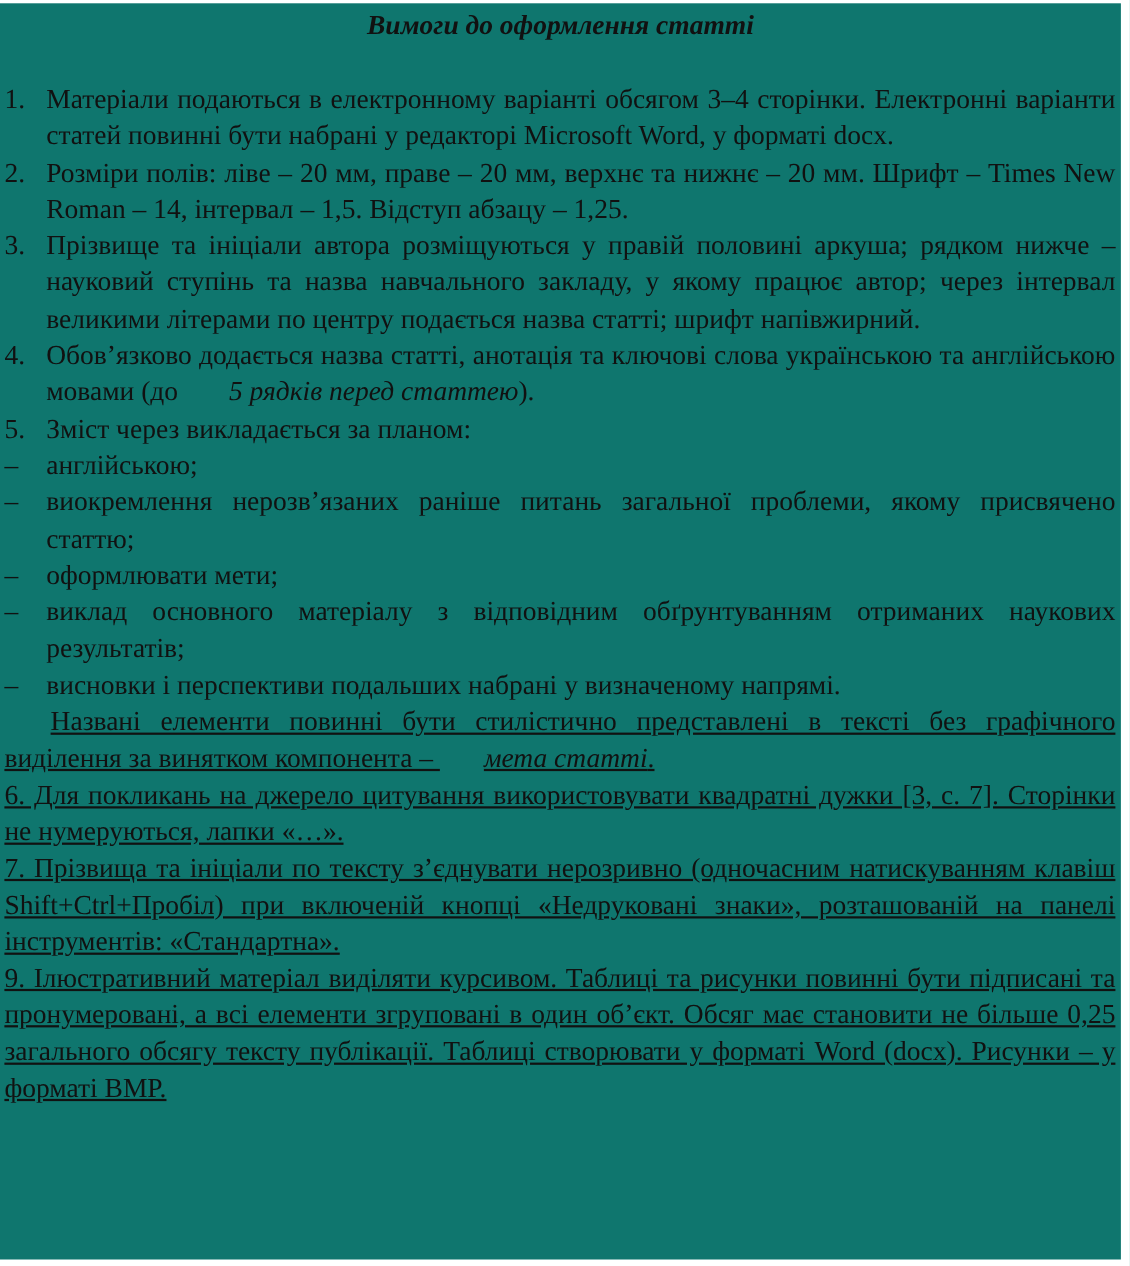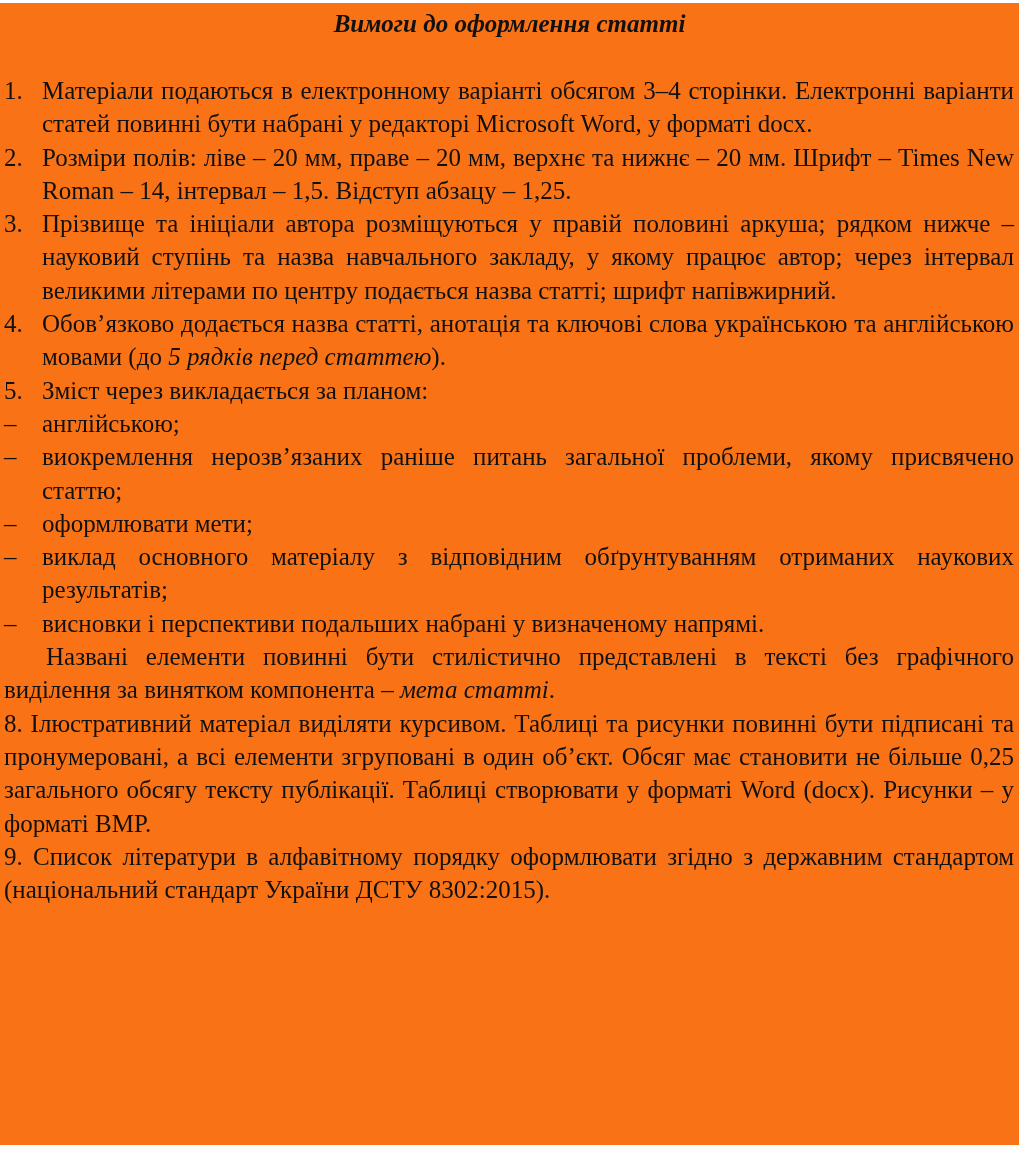--- a/index.html
+++ b/index.html
@@ -1,37 +1,37 @@
 <!DOCTYPE html>
 <html><head>
   <meta charset="utf-8">
   <style>
     html, body { margin: 0; padding: 0; background: #ffffff; }
     body { width: 1027px; height: 1151px; overflow: hidden; position: relative; }
     .page {
       position: absolute; left: 0; top: 3px; width: 1019px; height: 1142px;
-      background: #f97316;
+      background: #0f766e;
       font-family: "Liberation Serif", "DejaVu Serif", serif;
       color: #111111;
       font-size: 25px;
       line-height: 33.3px;
     }
     .title {
       height: 35px; line-height: 42px; text-align: center;
       font-weight: bold; font-style: italic; font-size: 25px;
       padding-top: 0; margin: 0;
     }
     .spacer { height: 36px; }
     .body { padding: 0 5px 0 4px; }
     .hang { display: flex; text-align: justify; }
     .hang .mark { flex: 0 0 38px; }
     .hang .txt { flex: 1 1 auto; text-align: justify; }
-    .para { text-align: justify; }
+    .para { text-align: justify; text-decoration: underline; }
     .indent { text-indent: 42px; }
-    em { font-style: italic; }
+    em { font-style: italic; margin-left: 40px; }
   </style>
 </head>
 <body>
 
 <div class="page">
   <div class="title">Вимоги до оформлення статті</div>
   <div class="spacer"></div>
 
   <div class="body">
 
@@ -74,17 +74,18 @@
     </div>
     <div class="hang">
       <span class="mark">–</span>
       <span class="txt">висновки і перспективи подальших набрані у визначеному напрямі.</span>
     </div>
 
     <div class="para indent">
       <span>Названі елементи повинні бути стилістично представлені в тексті без графічного виділення за винятком компонента – </span><em>мета статті</em><span>.</span>
     </div>
 
-    <div class="para">8.  Ілюстративний матеріал виділяти курсивом. Таблиці та рисунки повинні бути підписані та пронумеровані, а всі елементи згруповані в один об’єкт. Обсяг має становити не більше 0,25 загального обсягу тексту публікації. Таблиці створювати у форматі Word (docx). Рисунки – у форматі BMP.</div>
-    <div class="para">9.  Список літератури в алфавітному порядку оформлювати згідно з державним стандартом (національний стандарт України ДСТУ 8302:2015).</div>
+    <div class="para">6. Для покликань на джерело цитування використовувати квадратні дужки [3, с. 7]. Сторінки не нумеруються, лапки «…».</div>
+    <div class="para">7. Прізвища та ініціали по тексту з’єднувати нерозривно (одночасним натискуванням клавіш Shift+Ctrl+Пробіл) при включеній кнопці «Недруковані знаки», розташованій на панелі інструментів: «Стандартна».</div>
+    <div class="para">9.  Ілюстративний матеріал виділяти курсивом. Таблиці та рисунки повинні бути підписані та пронумеровані, а всі елементи згруповані в один об’єкт. Обсяг має становити не більше 0,25 загального обсягу тексту публікації. Таблиці створювати у форматі Word (docx). Рисунки – у форматі BMP.</div>
 
   </div>
 </div>
 
 </body></html>

